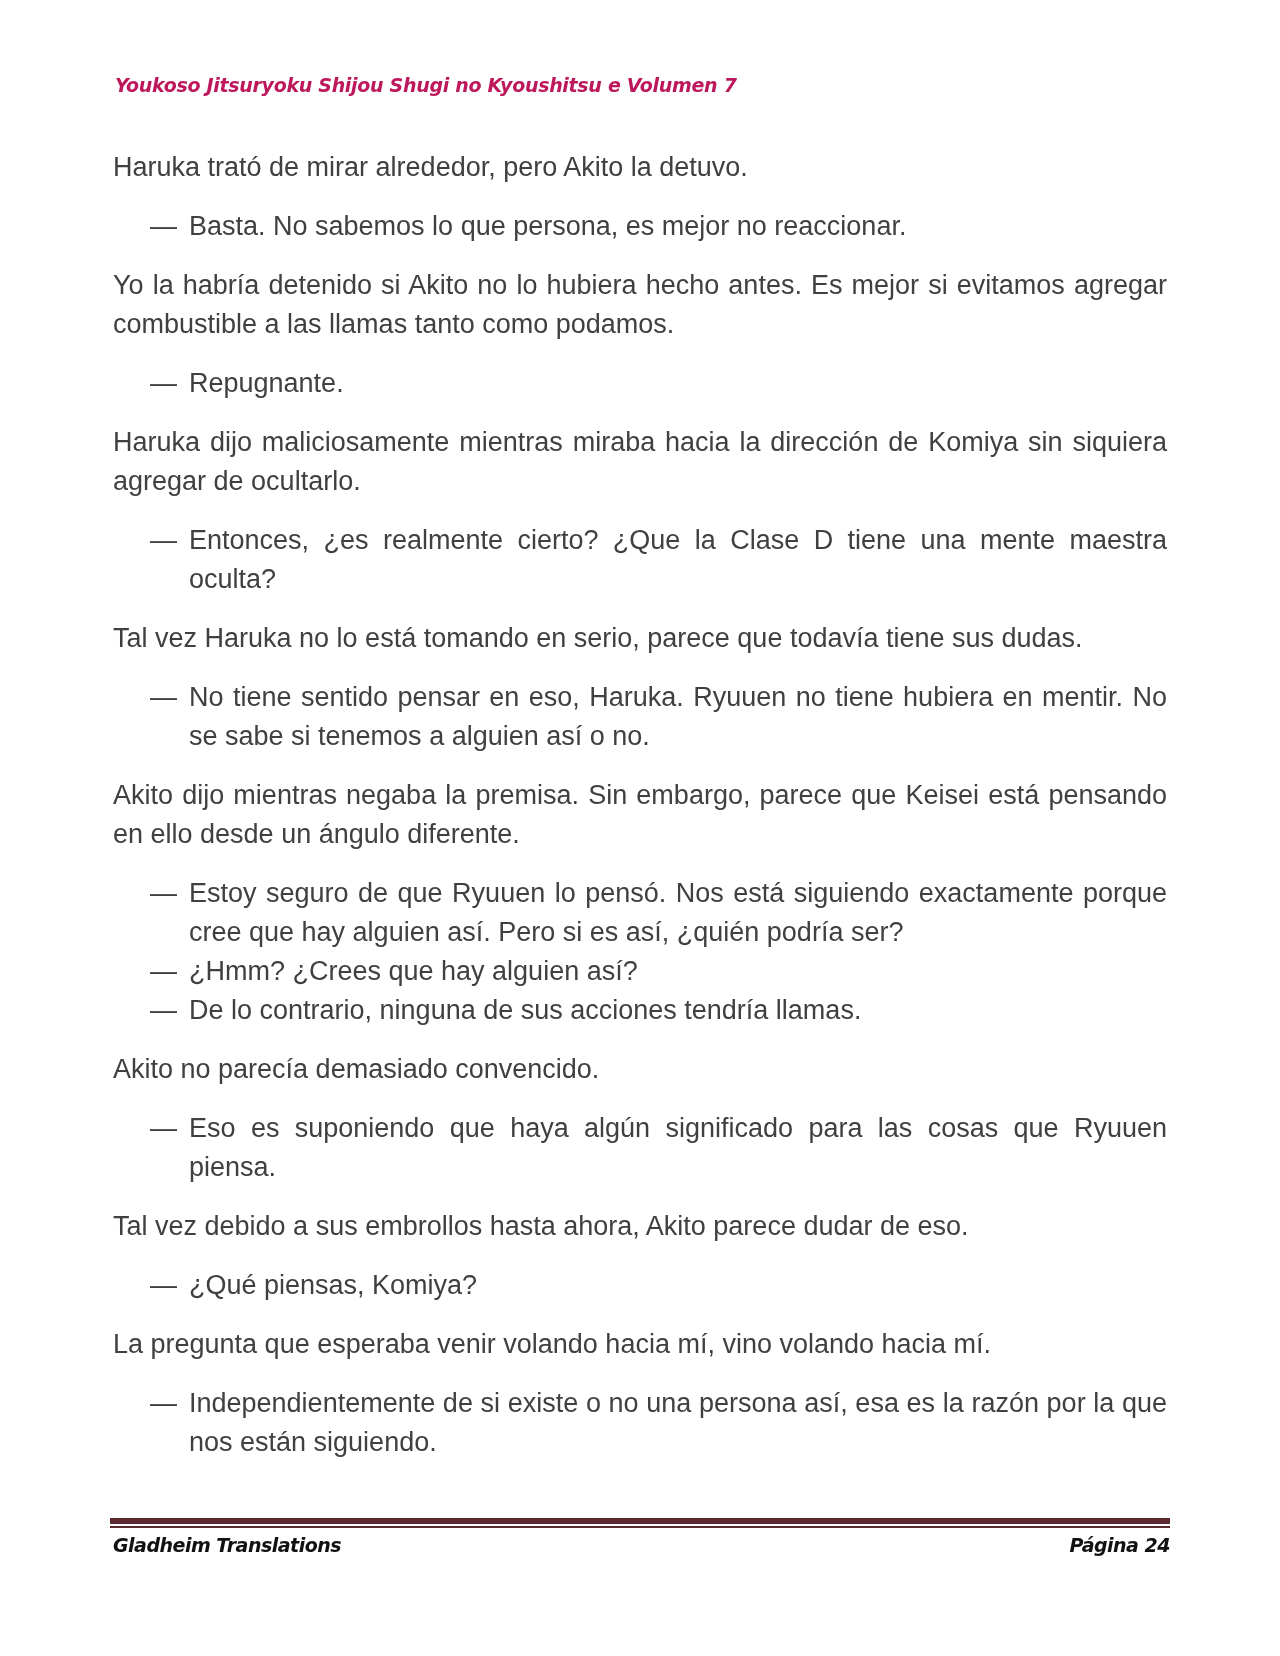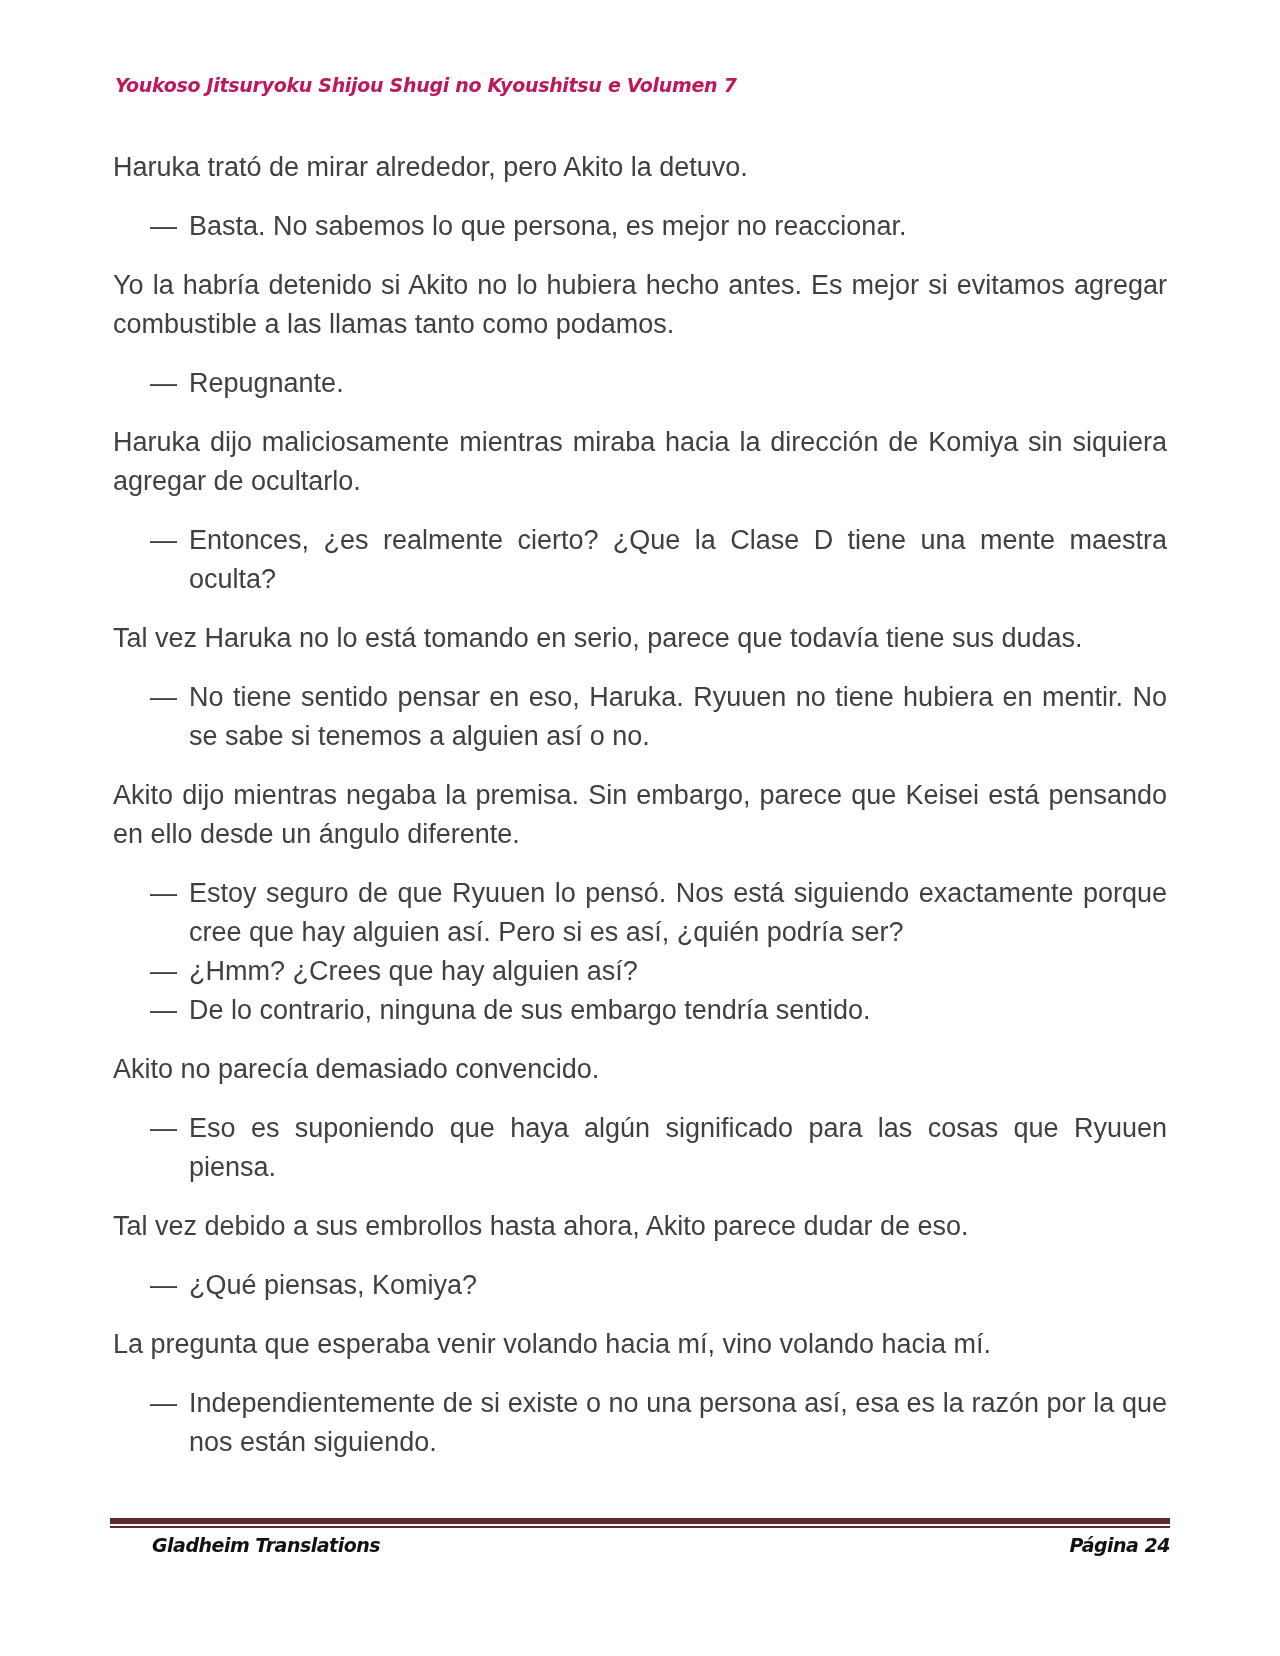--- a/index.html
+++ b/index.html
@@ -77,21 +77,21 @@
     .footer-left, .footer-right {
       position: absolute;
       top: 1534px;
       font-family: "DejaVu Sans", sans-serif;
       font-weight: bold;
       font-style: italic;
       font-size: 19px;
       letter-spacing: -0.5px;
       color: #111;
     }
-    .footer-left { left: 113px; margin-left: 39px; }
+    .footer-left { left: 113px; }
     .footer-right { right: 110px; }
   </style>
 </head>
 <body>
 
 <div class="header-title">Youkoso Jitsuryoku Shijou Shugi no Kyoushitsu e Volumen 7</div>
 
 <div class="content">
   <p class="para">Haruka trató de mirar alrededor, pero Akito la detuvo.</p>
 
@@ -126,21 +126,21 @@
   <div class="dialog tight">
     <span class="dash">—</span>
     <span>Estoy seguro de que Ryuuen lo pensó. Nos está siguiendo exactamente porque cree que hay alguien así. Pero si es así, ¿quién podría ser?</span>
   </div>
   <div class="dialog tight">
     <span class="dash">—</span>
     <span>¿Hmm? ¿Crees que hay alguien así?</span>
   </div>
   <div class="dialog">
     <span class="dash">—</span>
-    <span>De lo contrario, ninguna de sus embargo tendría sentido.</span>
+    <span>De lo contrario, ninguna de sus acciones tendría llamas.</span>
   </div>
 
   <p class="para">Akito no parecía demasiado convencido.</p>
 
   <div class="dialog">
     <span class="dash">—</span>
     <span>Eso es suponiendo que haya algún significado para las cosas que Ryuuen piensa.</span>
   </div>
 
   <p class="para">Tal vez debido a sus embrollos hasta ahora, Akito parece dudar de eso.</p>

